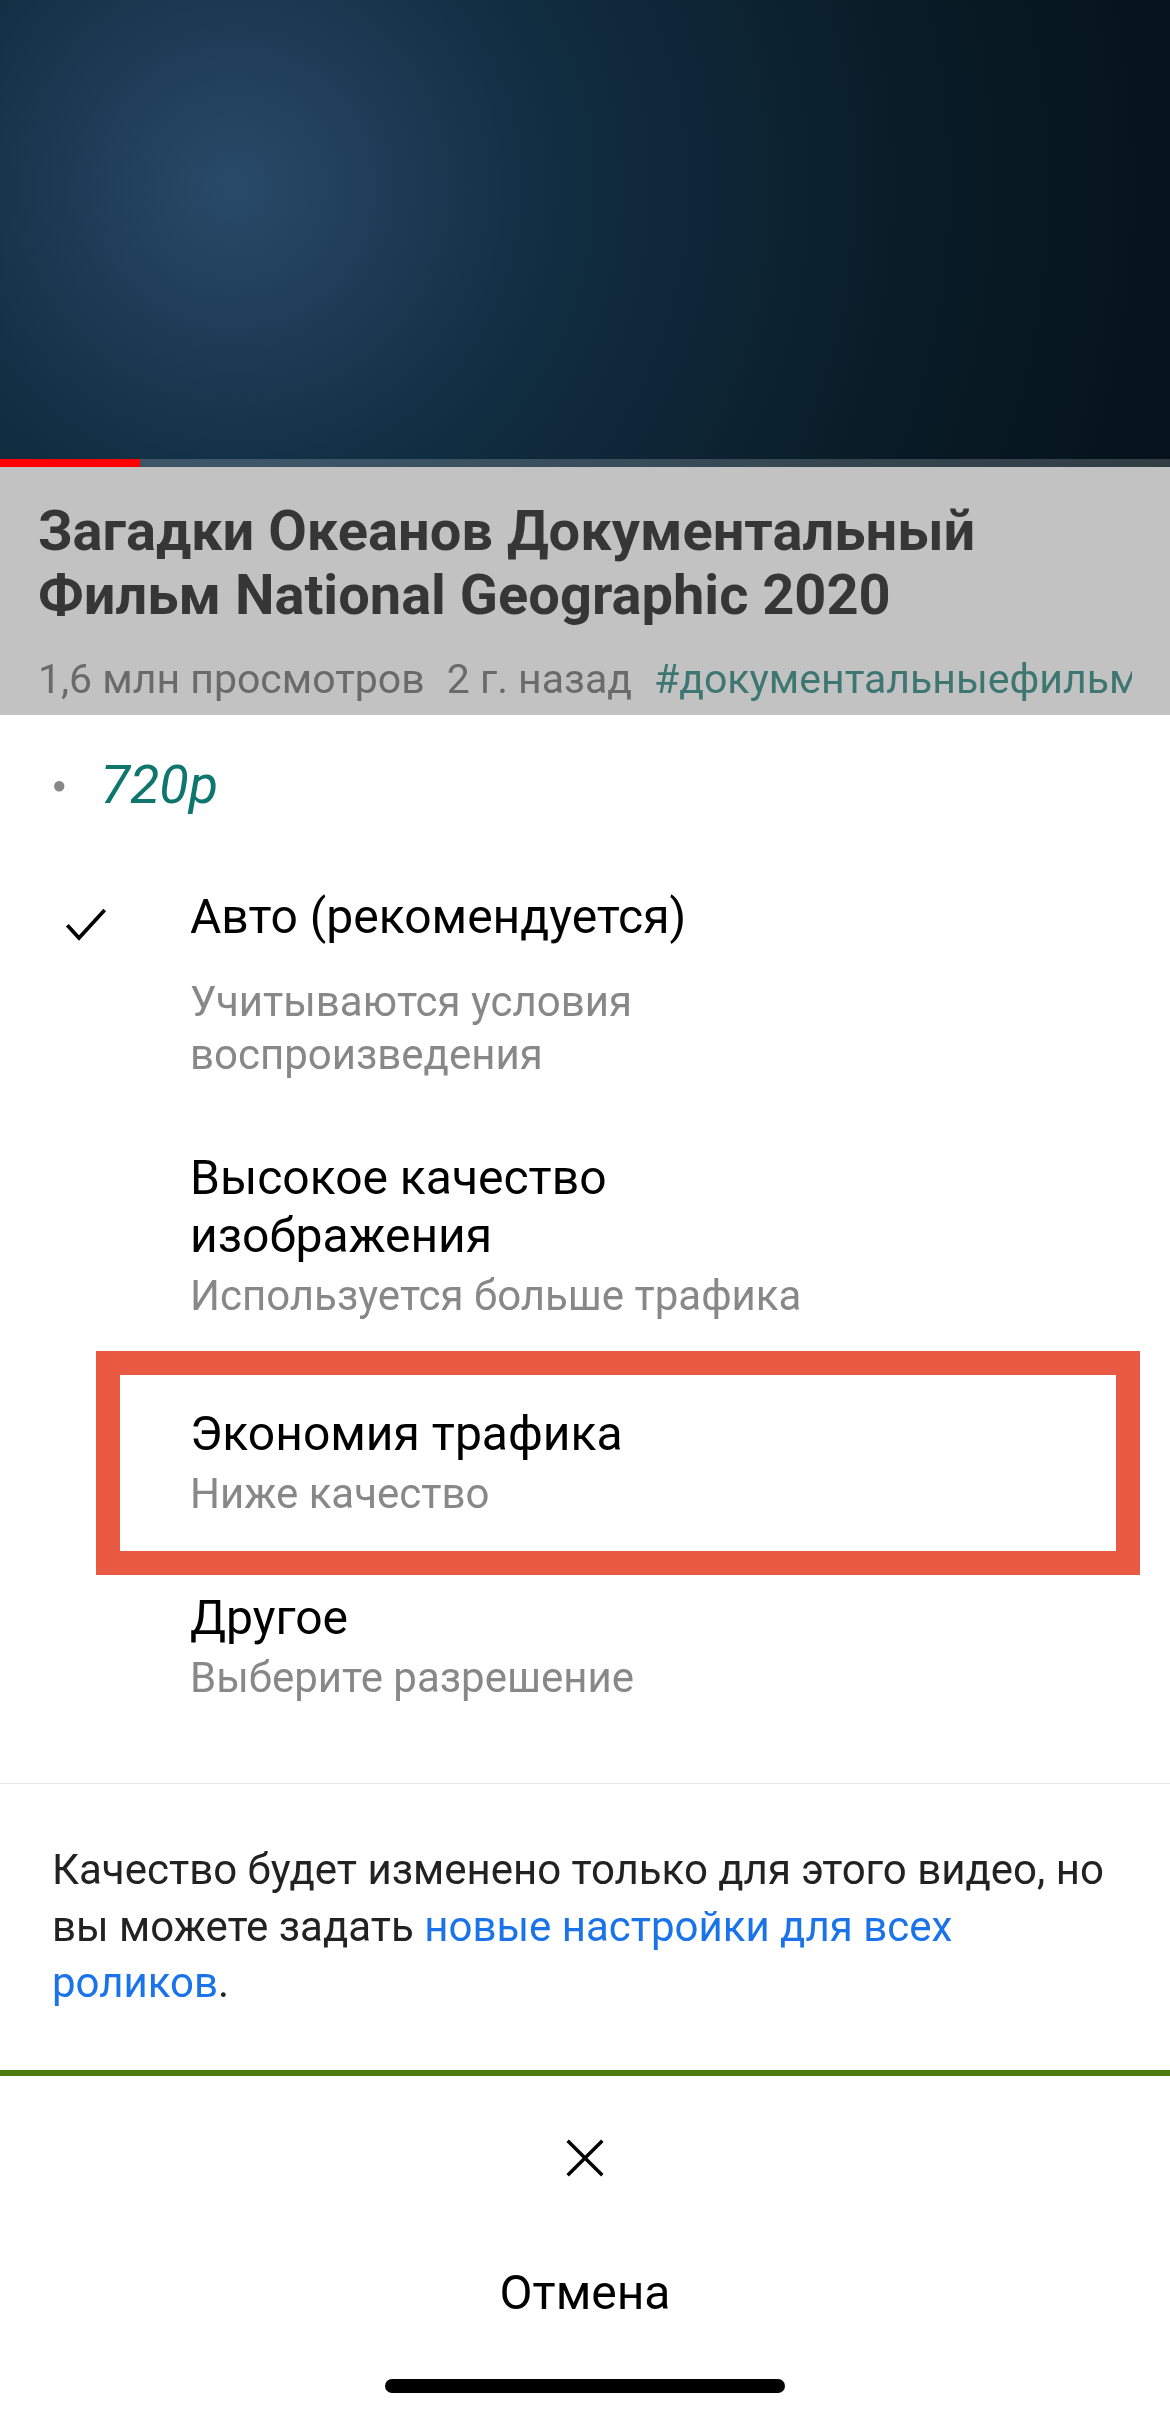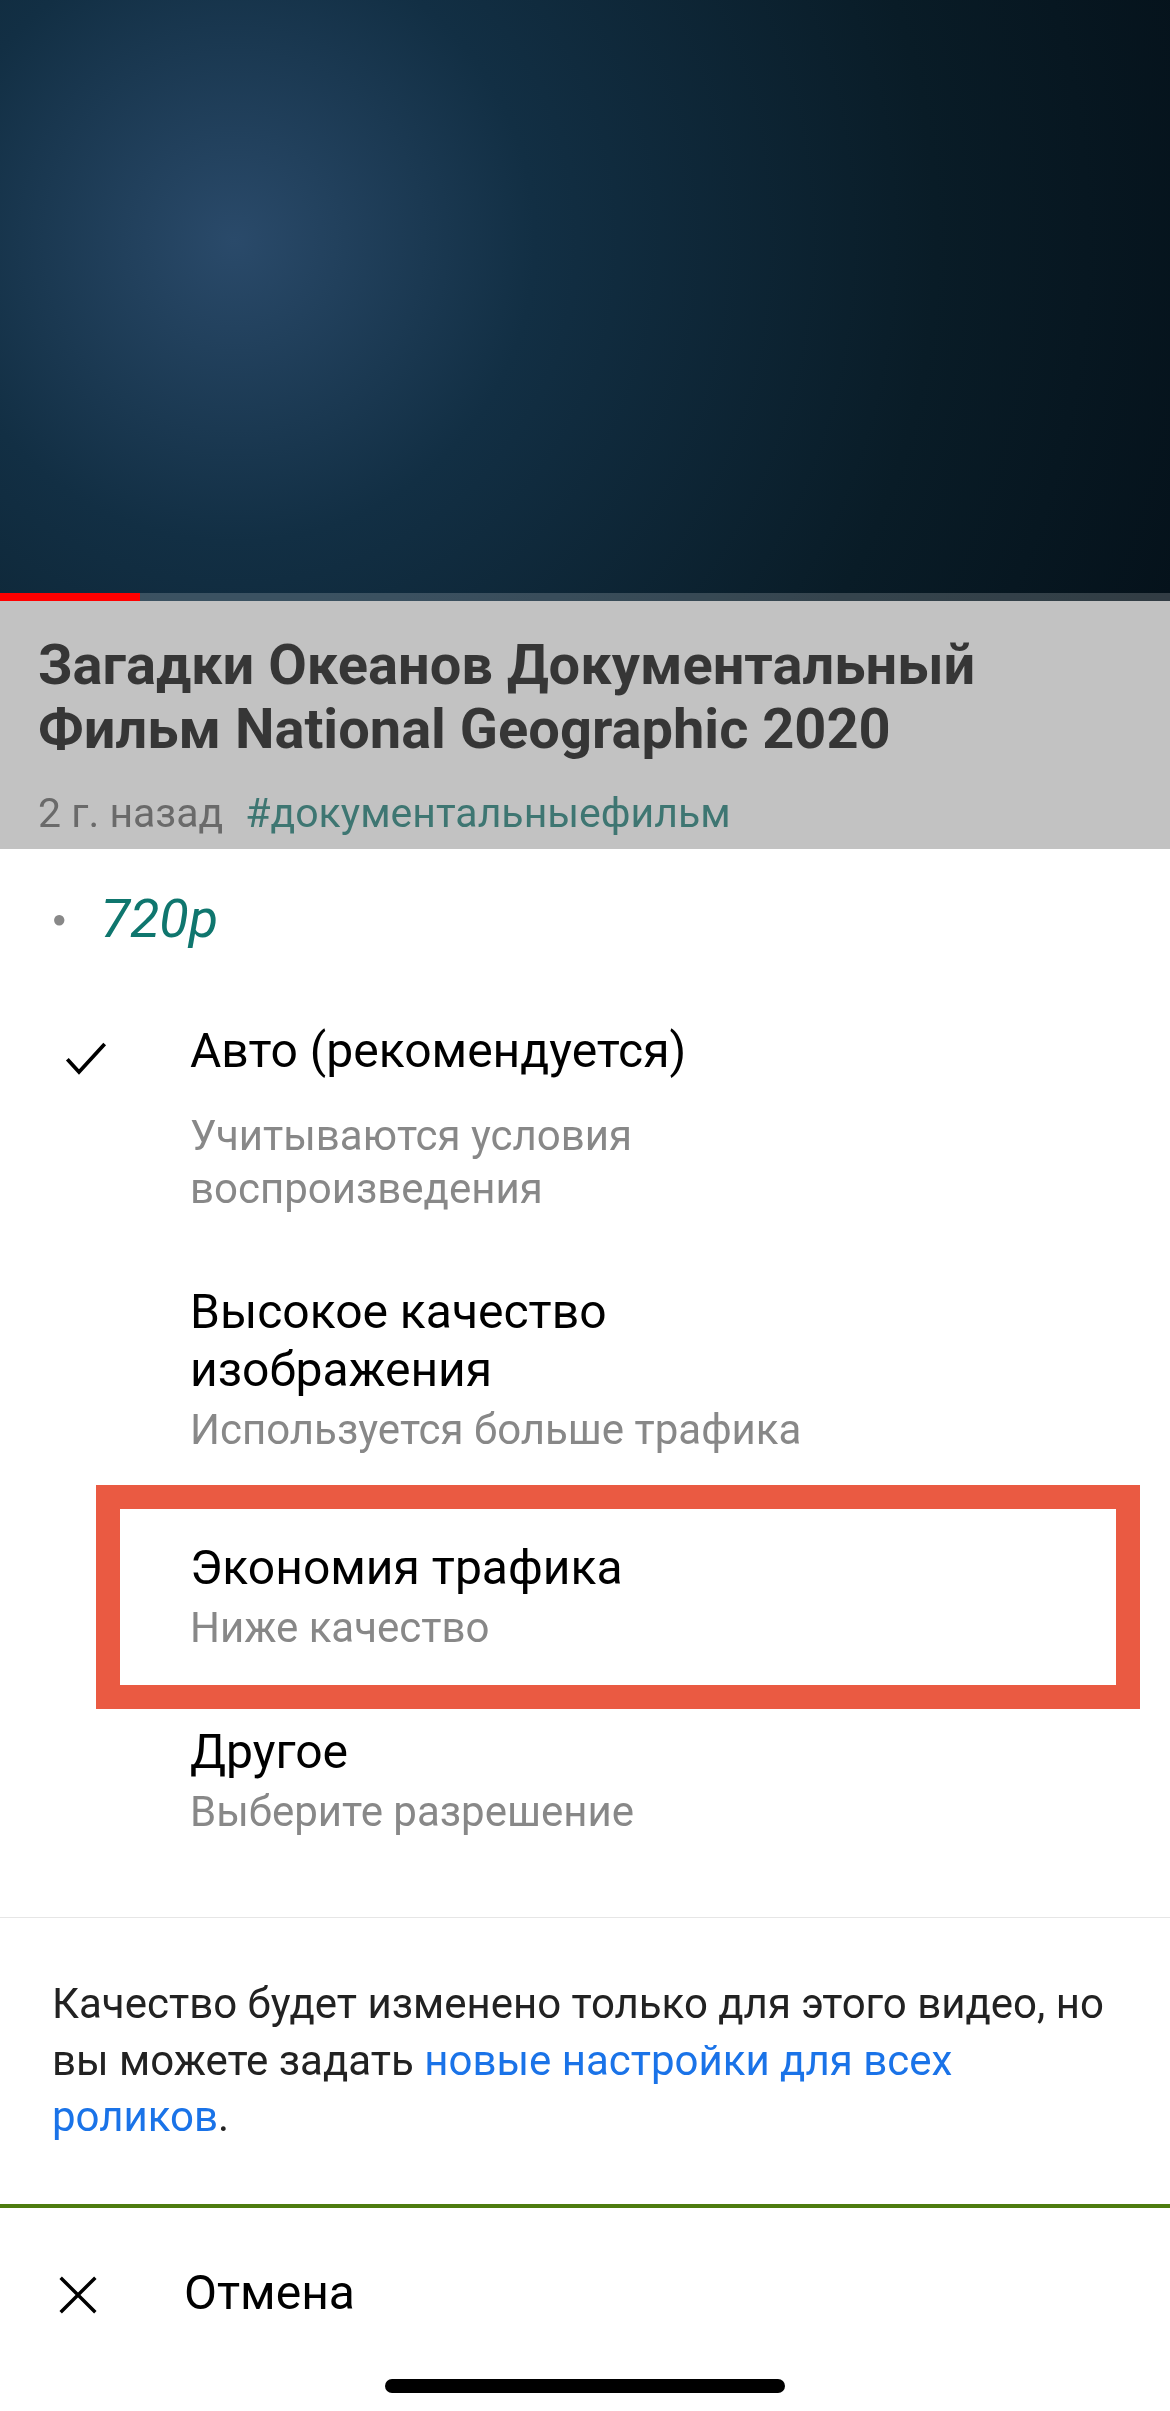--- a/index.html
+++ b/index.html
@@ -21,41 +21,42 @@
   .sheet-header .current { color: #0f766e; font-style: italic; }
   .options { padding: 0 0 12px 0; }
   .option { display: flex; align-items: flex-start; padding: 34px 63px 34px 40px; position: relative; }
   .option-icon { width: 150px; flex: none; display: flex; align-items: center; justify-content: flex-start; padding-left: 18px; padding-top: 8px; }
   .option-text { flex: 1; }
   .opt-title { font-size: 48px; color: #000; line-height: 1.2; }
   .opt-sub { font-size: 42px; color: #888; margin-top: 6px; line-height: 1.25; }
   .highlight-frame { position: absolute; left: 96px; right: 30px; top: -6px; bottom: -6px; border: 24px solid #ea5a42; pointer-events: none; }
   .note { border-top: 1px solid #e6e6e6; padding: 58px 52px; font-size: 42px; color: #222; line-height: 1.35; margin-top: 32px; }
   .note-link { color: #1a73e8; }
-  .cancel-row { border-top: 4px solid #4d7c0f; display: flex; align-items: flex-end; padding: 56px 52px 90px; gap: 80px; }
+  .cancel-row { border-top: 6px solid #4d7c0f; display: flex; align-items: center; padding: 56px 52px 90px; gap: 80px; flex-direction: column; }
   .cancel-icon { width: 52px; height: 52px; }
   .cancel-label { font-size: 48px; color: #000; }
   .home-indicator { position: absolute; bottom: 18px; left: 50%; transform: translateX(-50%); width: 400px; height: 14px; border-radius: 10px; background: #000; }
   svg { display: block; }
 </style>
 </head>
 <body>
 
 <div class="screen">
   <div class="video-area">
     <div class="video-top-bar"></div>
     <div class="video-still"></div>
     <div class="progress">
       <div class="progress-fill"></div>
     </div>
   </div>
 
   <div class="info-area">
     <div class="title">Загадки Океанов Документальный Фильм National Geographic 2020</div>
     <div class="meta-row">
+      <span>1,6 млн просмотров</span>
       <span>2 г. назад</span>
       <span style="color:#0f766e;">#документальныефильм</span>
 
     </div>
     <div class="dimmer"></div>
   </div>
 
   <div class="sheet">
     <div class="sheet-header">
       <span class="dot">●</span>

